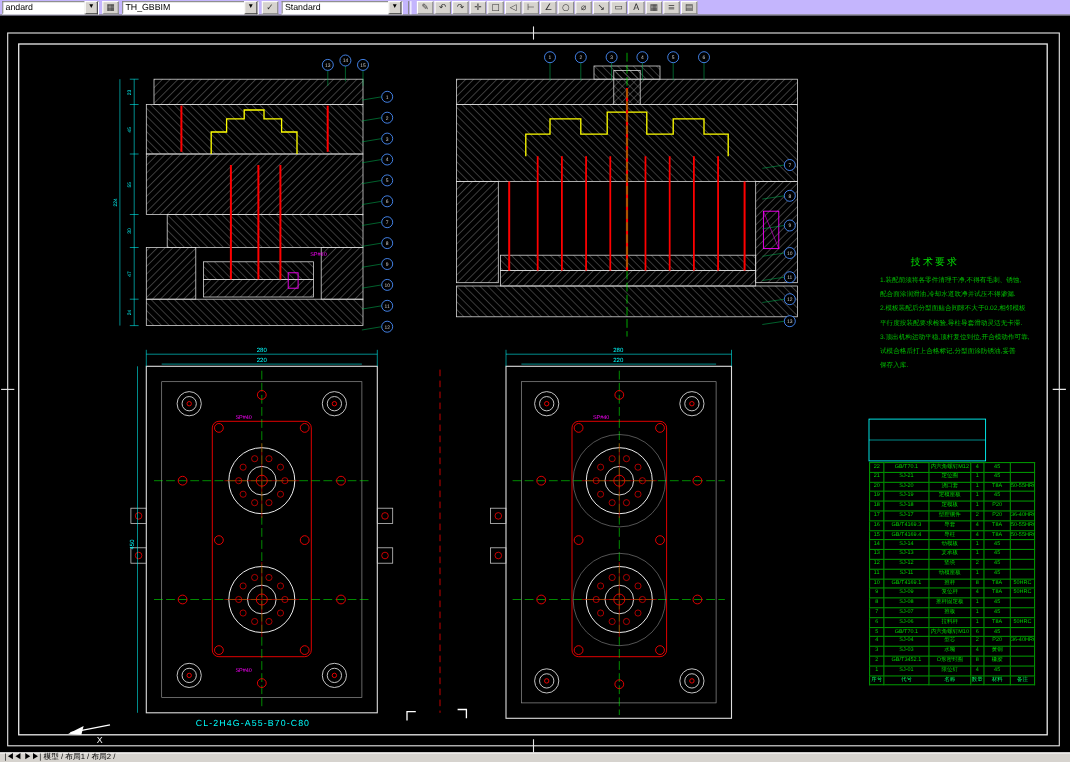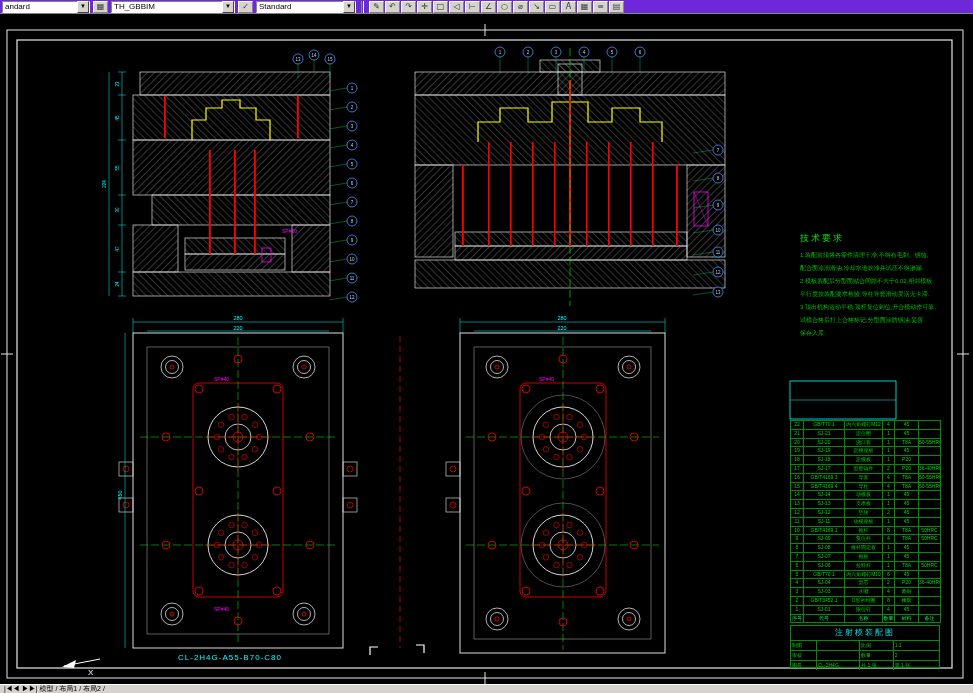--- a/index.html
+++ b/index.html
@@ -1,42 +1,42 @@
 <!DOCTYPE html>
 <html><head>
 <meta charset="utf-8">
 <style>
   html,body{margin:0;padding:0;background:#000;}
   #screen{position:relative;width:973px;height:693px;background:#000;overflow:hidden;
           font-family:"Liberation Sans",sans-serif;}
   
-  .toolbar{position:absolute;top:0;left:0;width:973px;height:14px;background:#6d28d9;
+  .toolbar{position:absolute;top:0;left:0;width:973px;height:14px;background:#c4b5fd;
            display:flex;align-items:center;gap:3px;padding-left:2px;box-sizing:border-box;
            border-bottom:1px solid #848484;z-index:6;}
   .combo{height:12px;background:#fff;border:1px solid;border-color:#848484 #fff #fff #848484;
          display:flex;align-items:center;font-size:8px;color:#000;padding-left:2px;box-sizing:border-box;}
   .combo .arrow{margin-left:auto;width:10px;height:10px;background:#d6d3ce;
                 border:1px solid;border-color:#fff #404040 #404040 #fff;
                 font-size:6px;line-height:9px;text-align:center;color:#000;}
-  .combo1{width:88px}.combo2{width:124px}.combo3{width:100px}
+  .combo1{width:88px}.combo2{width:124px}.combo3{width:110px}
   .icon-btn{width:15px;height:12px;background:#d6d3ce;border:1px solid;
             border-color:#fff #848484 #848484 #fff;font-size:8px;line-height:10px;
             text-align:center;color:#333;padding:0;font-family:"DejaVu Sans",sans-serif;}
   .tsep{width:1px;height:12px;border-left:1px solid #848484;border-right:1px solid #fff;margin:0 2px;}
   #tbIcons{display:flex;gap:1px;}
   
   .statusbar{position:absolute;left:0;bottom:0;width:973px;height:9px;background:#d6d3ce;
              border-top:1px solid #fff;z-index:6;font-size:7px;line-height:8px;color:#000;
              padding-left:4px;box-sizing:border-box;white-space:nowrap;}
   
   svg.cad{position:absolute;left:0;top:0;z-index:1;}
   
   .overlay{position:absolute;z-index:3;color:#00d400;}
   .techreq{left:800px;top:232px;width:155px;}
-  .trtitle{font-size:9px;letter-spacing:2px;margin-bottom:4px;color:#00e000;}
+  .trtitle{font-size:9px;letter-spacing:2px;margin-left:28px;margin-bottom:4px;color:#00e000;}
   .trline{font-size:6px;line-height:13px;white-space:nowrap;color:#00c000;}
   .ptable{left:790px;top:420px;width:150px;}
   .ptable table{border-collapse:collapse;width:150px;table-layout:fixed;}
   .ptable td{border:0.5px solid #009000;color:#00d400;font-size:5px;line-height:7.8px;
              height:7.8px;padding:0;text-align:center;white-space:nowrap;overflow:hidden;}
   .ptable tr.hdr td{color:#00ff60;}
   .tblock{left:790px;top:625px;width:150px;height:43px;border:1px solid #009000;box-sizing:border-box;}
   .tb-title{height:14px;border-bottom:1px solid #009000;color:#00e0e0;font-size:8px;
             text-align:center;line-height:14px;letter-spacing:2px;overflow:hidden;}
   .tb-row{display:flex;height:9px;border-bottom:1px solid #009000;font-size:5px;color:#00d400;}
@@ -651,39 +651,18 @@
             <td>代号</td>
             <td>名称</td>
             <td>数量</td>
             <td>材料</td>
             <td>备注</td>
           </tr>
         </tbody>
     </table>
   </div>
 
-  <div class="overlay tblock">
-    <div class="tb-title">注射模装配图</div>
-    <div class="tb-row">
-      <div class="tb-cell w26">制图</div>
-      <div class="tb-cell w44"></div>
-      <div class="tb-cell w34">比例</div>
-      <div class="tb-cell w46">1:1</div>
-    </div>
-    <div class="tb-row">
-      <div class="tb-cell w26">审核</div>
-      <div class="tb-cell w44"></div>
-      <div class="tb-cell w34">数量</div>
-      <div class="tb-cell w46">2</div>
-    </div>
-    <div class="tb-row">
-      <div class="tb-cell w26">图号</div>
-      <div class="tb-cell w44">CL-2H4G</div>
-      <div class="tb-cell w34">共 1 张</div>
-      <div class="tb-cell w46">第 1 张</div>
-    </div>
-  </div>
 
   <div class="statusbar">
     <span>|◀◀ ▶▶|   模型 / 布局1 / 布局2 /</span>
   </div>
 
 </div>
 
 </body></html>

